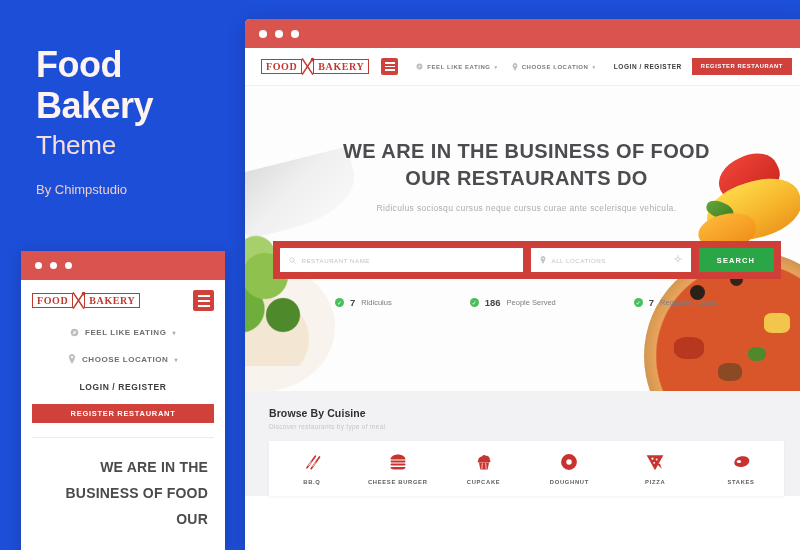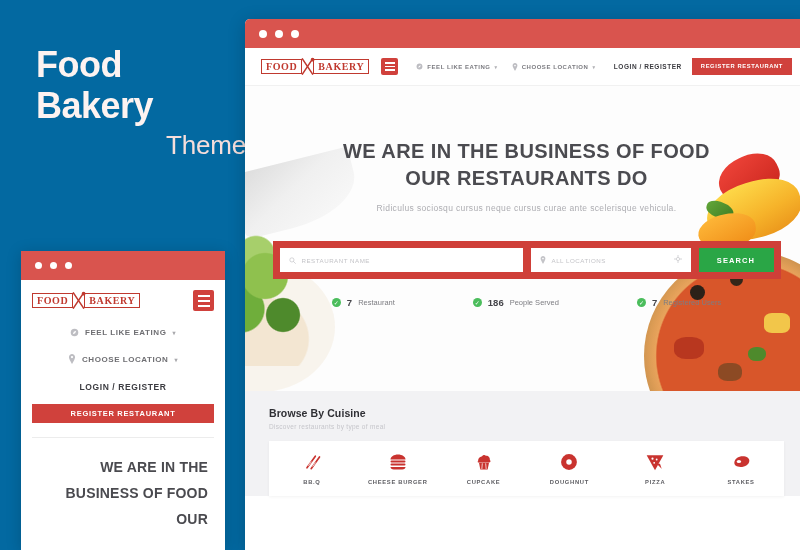--- a/index.html
+++ b/index.html
@@ -2,31 +2,31 @@
 <html><head>
 <meta charset="utf-8">
 <style>
   * { box-sizing: border-box; margin: 0; padding: 0; }
   html, body {
     width: 800px; height: 550px;
     overflow: hidden;
     font-family: "Liberation Sans", sans-serif;
     background: #cb3333;
   }
-  .stage { position: relative; width: 800px; height: 550px; background: #0369a1; overflow: hidden; }
+  .stage { position: relative; width: 800px; height: 550px; background: #1d4ed8; overflow: hidden; }
 
   
   .promo { position: absolute; left: 36px; top: 44px; width: 210px; }
   .promo-title {
     font-size: 36px; line-height: 41px; font-weight: 700;
     color: #fdf3f1; letter-spacing: -0.5px;
   }
   .promo-sub {
     font-size: 26px; line-height: 34px; font-weight: 400;
-    color: #f6dedb; margin-top: 2px; letter-spacing: -0.2px; text-align: right;
+    color: #f6dedb; margin-top: 2px; letter-spacing: -0.2px;
   }
   .promo-by {
     font-size: 13px; color: #f0cbc7; margin-top: 20px; font-weight: 400;
   }
 
   
   .mobile {
     position: absolute; left: 21px; top: 251px; width: 204px; height: 299px;
     background: #ffffff;
     box-shadow: 0 2px 14px rgba(0,0,0,0.18);
@@ -232,20 +232,21 @@
 </style>
 </head>
 <body>
 
 <div class="stage">
 
   <div class="promo">
     <div class="promo-title">Food</div>
     <div class="promo-title">Bakery</div>
     <div class="promo-sub">Theme</div>
+    <div class="promo-by">By Chimpstudio</div>
   </div>
 
   <div class="mobile">
     <div class="b-bar mobile-bar">
       <span class="dot"></span>
       <span class="dot"></span>
       <span class="dot"></span>
     </div>
     <div class="mobile-body">
       <div class="m-logorow">
@@ -398,21 +399,21 @@
             </svg>
           </span>
         </div>
         <div class="s-btn">SEARCH</div>
       </div>
 
       <div class="stats">
         <div class="stat">
           <span class="tick">✓</span>
           <span class="stat-num">7</span>
-          <span class="stat-lbl">Restaurant</span>
+          <span class="stat-lbl">Ridiculus</span>
         </div>
         <div class="stat">
           <span class="tick">✓</span>
           <span class="stat-num">186</span>
           <span class="stat-lbl">People Served</span>
         </div>
         <div class="stat">
           <span class="tick">✓</span>
           <span class="stat-num">7</span>
           <span class="stat-lbl">Registered Users</span>

